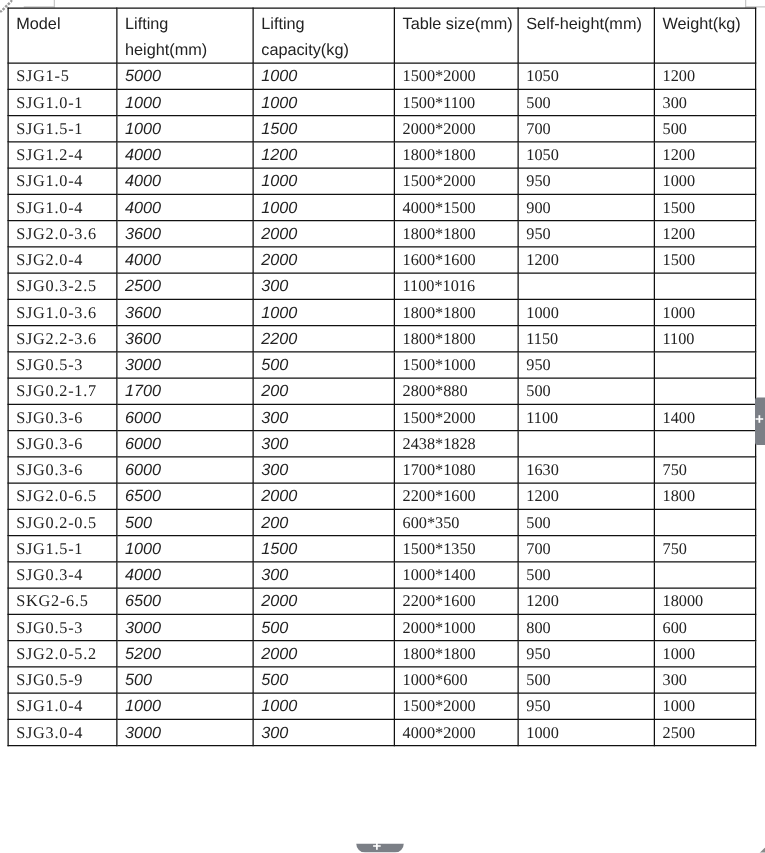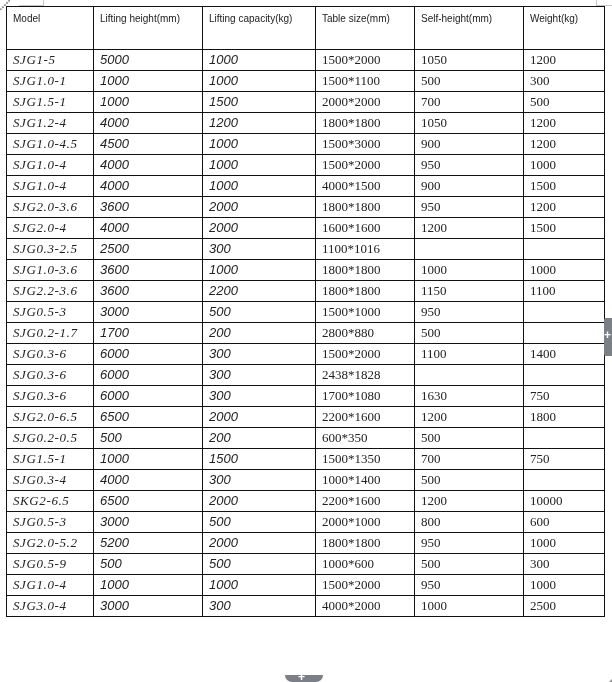--- a/index.html
+++ b/index.html
@@ -27,24 +27,24 @@
   table.spec td, table.spec th {
     border: 1px solid #111;
     padding: 0 0 0 6px;
     text-align: left; vertical-align: top;
     font-weight: normal;
     font-size: 13px; line-height: 20px; height: 20px;
     white-space: nowrap; overflow: hidden;
   }
   table.spec thead th {
     height: 41px; padding-top: 1px;
-    font-family: "Liberation Sans", sans-serif; font-size: 10px; line-height: 21px;
+    font-family: "Liberation Sans", sans-serif; font-size: 13px; line-height: 21px;
     white-space: normal;
   }
-  td.model { font-family: "Liberation Serif", "DejaVu Serif", serif; letter-spacing: 0.6px; font-size: 13px; font-style: italic; }
+  td.model { font-family: "Liberation Serif", "DejaVu Serif", serif; letter-spacing: 0.6px; font-size: 13px; }
   td.num { font-family: "Liberation Sans", sans-serif; font-style: italic; }
   td.serif { font-family: "Liberation Serif", "DejaVu Serif", serif; }
   .right-handle {
     position: absolute; left: 604px; top: 318px; width: 8px; height: 38px;
     background: #7b7f86; border-radius: 2px 0 0 2px;
   }
   .right-handle span { position: absolute; left: 0; top: 10px; color: #fff; font-size: 12px; font-weight: bold; line-height: 14px; }
   .bottom-handle {
     position: absolute; left: 285px; top: 675px; width: 38px; height: 7px;
     background: #7b7f86; border-radius: 0 0 10px 10px;
@@ -111,28 +111,20 @@
       </tr>
       <tr>
         <td class="model">SJG1.2-4</td>
         <td class="num">4000</td>
         <td class="num">1200</td>
         <td class="serif">1800*1800</td>
         <td class="serif">1050</td>
         <td class="serif">1200</td>
       </tr>
       <tr>
-        <td class="model">SJG1.0-4.5</td>
-        <td class="num">4500</td>
-        <td class="num">1000</td>
-        <td class="serif">1500*3000</td>
-        <td class="serif">900</td>
-        <td class="serif">1200</td>
-      </tr>
-      <tr>
         <td class="model">SJG1.0-4</td>
         <td class="num">4000</td>
         <td class="num">1000</td>
         <td class="serif">1500*2000</td>
         <td class="serif">950</td>
         <td class="serif">1000</td>
       </tr>
       <tr>
         <td class="model">SJG1.0-4</td>
         <td class="num">4000</td>
@@ -252,21 +244,21 @@
         <td class="serif">1000*1400</td>
         <td class="serif">500</td>
         <td class="serif"></td>
       </tr>
       <tr>
         <td class="model">SKG2-6.5</td>
         <td class="num">6500</td>
         <td class="num">2000</td>
         <td class="serif">2200*1600</td>
         <td class="serif">1200</td>
-        <td class="serif">10000</td>
+        <td class="serif">18000</td>
       </tr>
       <tr>
         <td class="model">SJG0.5-3</td>
         <td class="num">3000</td>
         <td class="num">500</td>
         <td class="serif">2000*1000</td>
         <td class="serif">800</td>
         <td class="serif">600</td>
       </tr>
       <tr>

